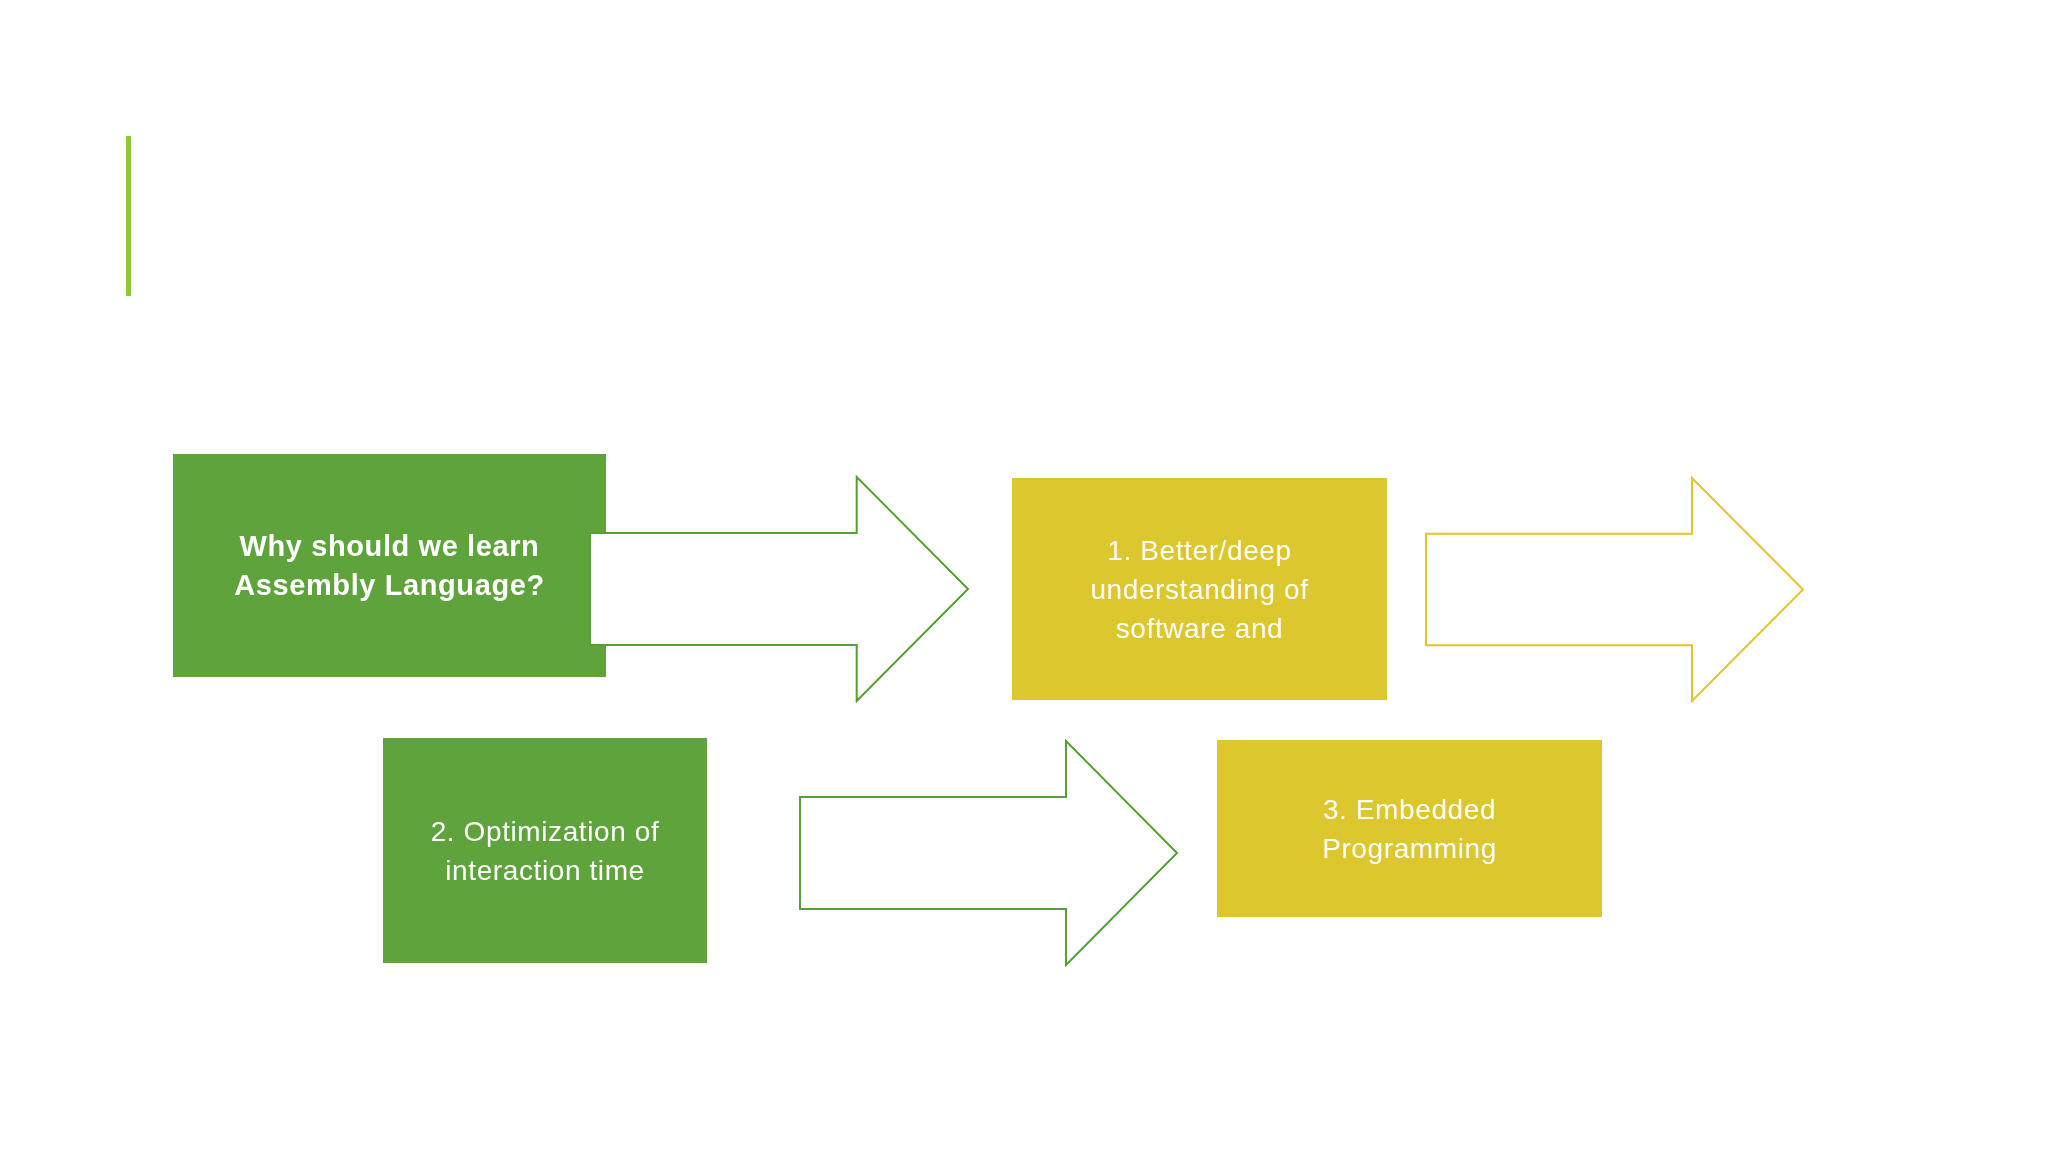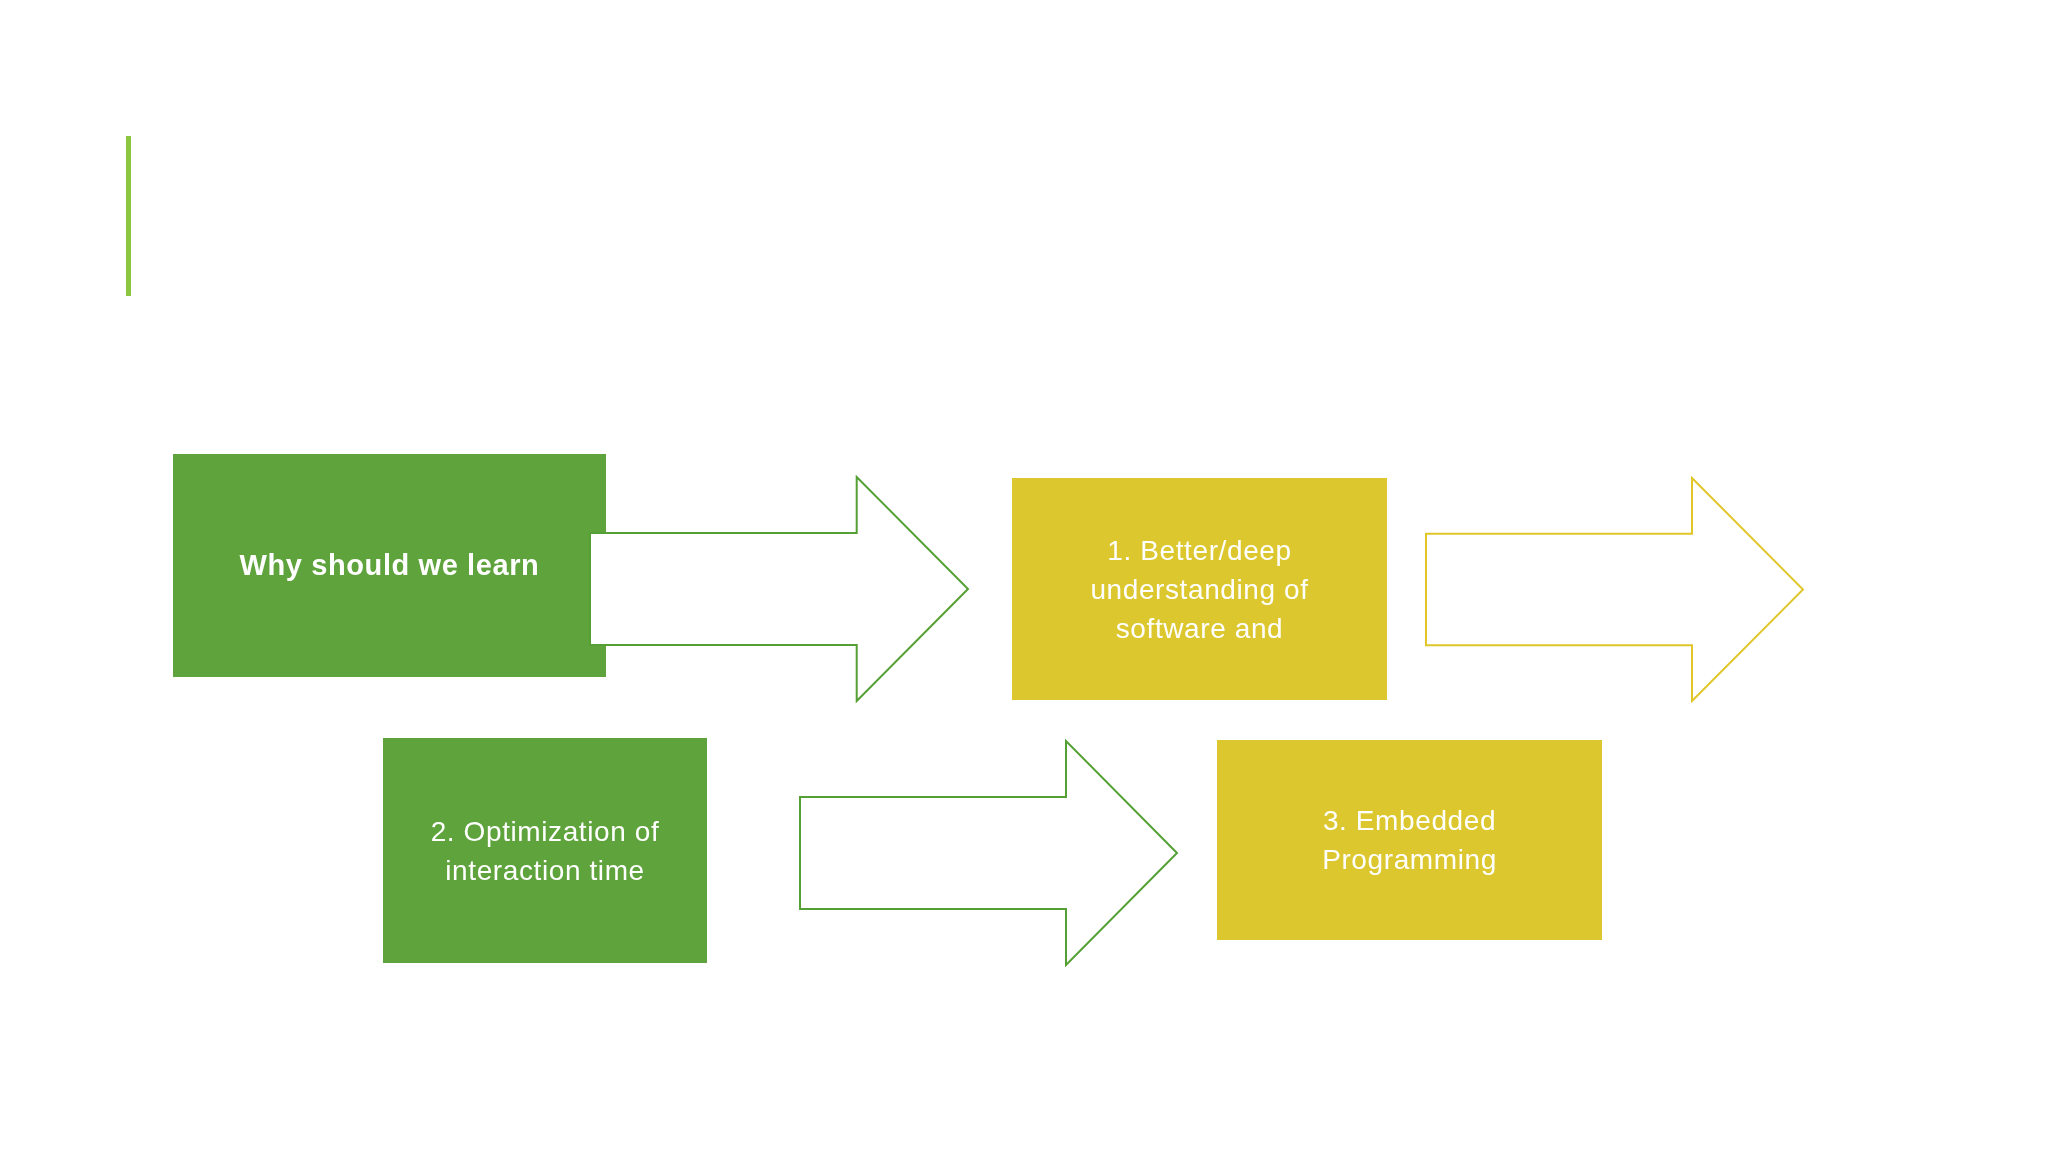--- a/index.html
+++ b/index.html
@@ -44,21 +44,21 @@
 
   .box-question {
     left: 173px; top: 454px; width: 433px; height: 223px;
   }
   .box-question .line {
     font-weight: bold;
     font-size: 29px;
   }
   .box-point1 { left: 1012px; top: 478px; width: 375px; height: 222px; }
   .box-point2 { left: 383px;  top: 738px; width: 324px; height: 225px; }
-  .box-point3 { left: 1217px; top: 740px; width: 385px; height: 200px; }
+  .box-point3 { left: 1217px; top: 740px; width: 385px; height: 177px; }
 
   .flow-arrow {
     position: absolute;
   }
   .flow-arrow svg {
     display: block;
     width: 100%;
     height: 100%;
   }
   .flow-arrow polygon {
@@ -74,20 +74,21 @@
 </style>
 </head>
 <body>
 
 <div class="slide">
 
   <div class="accent-line"></div>
 
   <div class="flow-box green box-question">
     <span class="line">Why should we learn</span>
+    <span class="line">Assembly Language?</span>
   </div>
 
   <div class="flow-arrow arrow-1">
     <svg viewBox="0 0 380 228" preserveAspectRatio="none">
       <polygon points="1,58 267,58 267,2 378,114 267,226 267,170 1,170"></polygon>
     </svg>
   </div>
 
   <div class="flow-box yellow box-point1">
     <span class="line">1. Better/deep</span>

